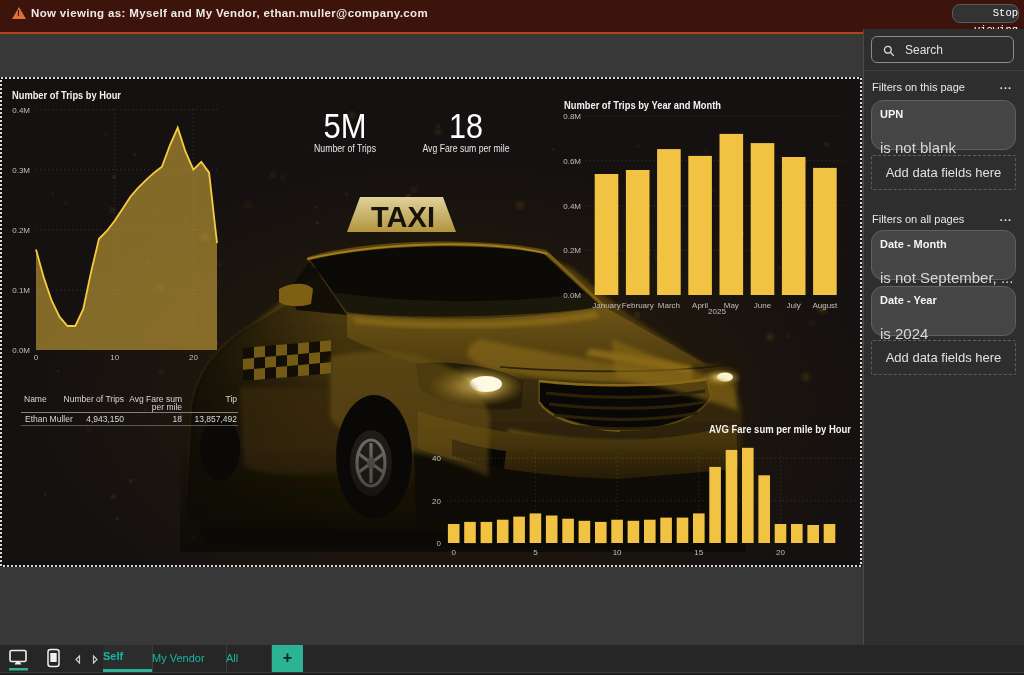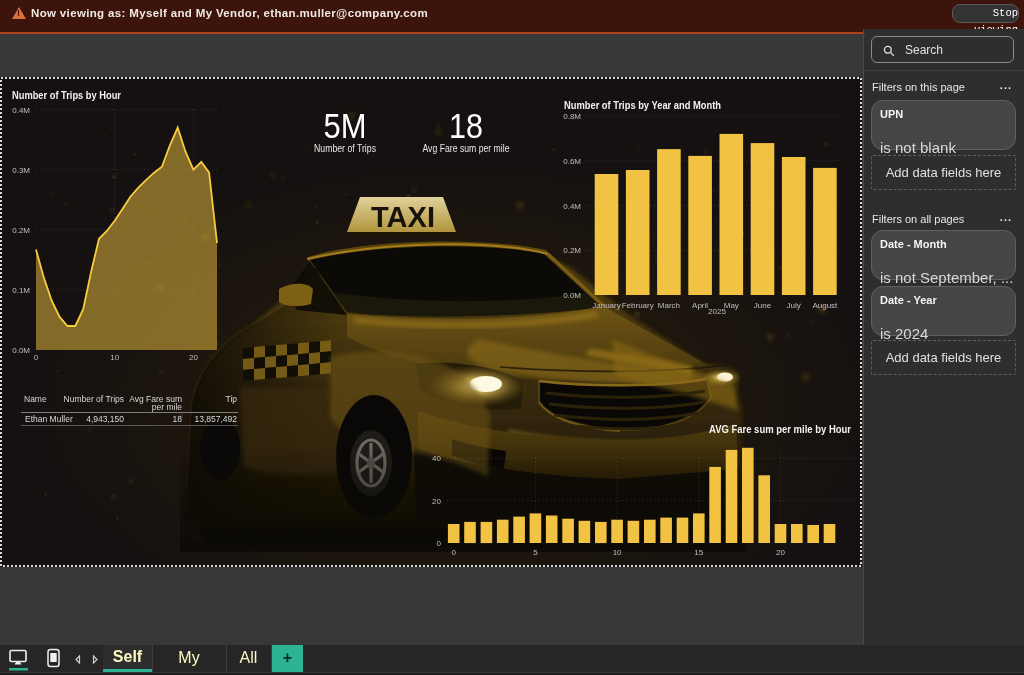--- a/index.html
+++ b/index.html
@@ -35,22 +35,22 @@
   .fcard .t2 { position:absolute; left:8px; top:27px; font-size:15px; color:#d8d8d8;margin-top:11px; }
   .addbox { position:absolute; left:7px; width:145px; height:35px;
       border:1px dashed #5f5f5f; border-radius:2px; color:#e0e0e0; font-size:13px;
       text-align:center; line-height:33px; }
 
   .bottombar { position:absolute; left:0; top:645px; width:1024px; height:30px;
       background:#262626; }
   .bbase { position:absolute; left:0; top:27px; width:1024px; height:3px; background:#1e1e1e;
       border-top:1px solid #383838; }
   .vsep { position:absolute; top:0; width:1px; height:27px; background:#3d3d3d; }
-  .tab { position:absolute; top:0; height:27px; font-size:16px; color:#fef9c3;
-      text-align:center; line-height:26px; }
+  .tab { position:absolute; top:0; height:27px; font-size:11px; color:#14b8a6;
+      line-height:26px; }
   .plusbtn { position:absolute; left:272px; top:0; width:31px; height:27px;
       background:#2BB394; color:#06281f; font-size:16px; font-weight:bold;
       text-align:center; line-height:26px; z-index:5; }
 </style></head>
 <body>
 
 <div class="canvas">
 <svg width="862" height="490" viewBox="0 0 862 490" style="position:absolute;left:0;top:0">
 <defs>
 <filter id="soft" x="-5%" y="-5%" width="110%" height="110%">

